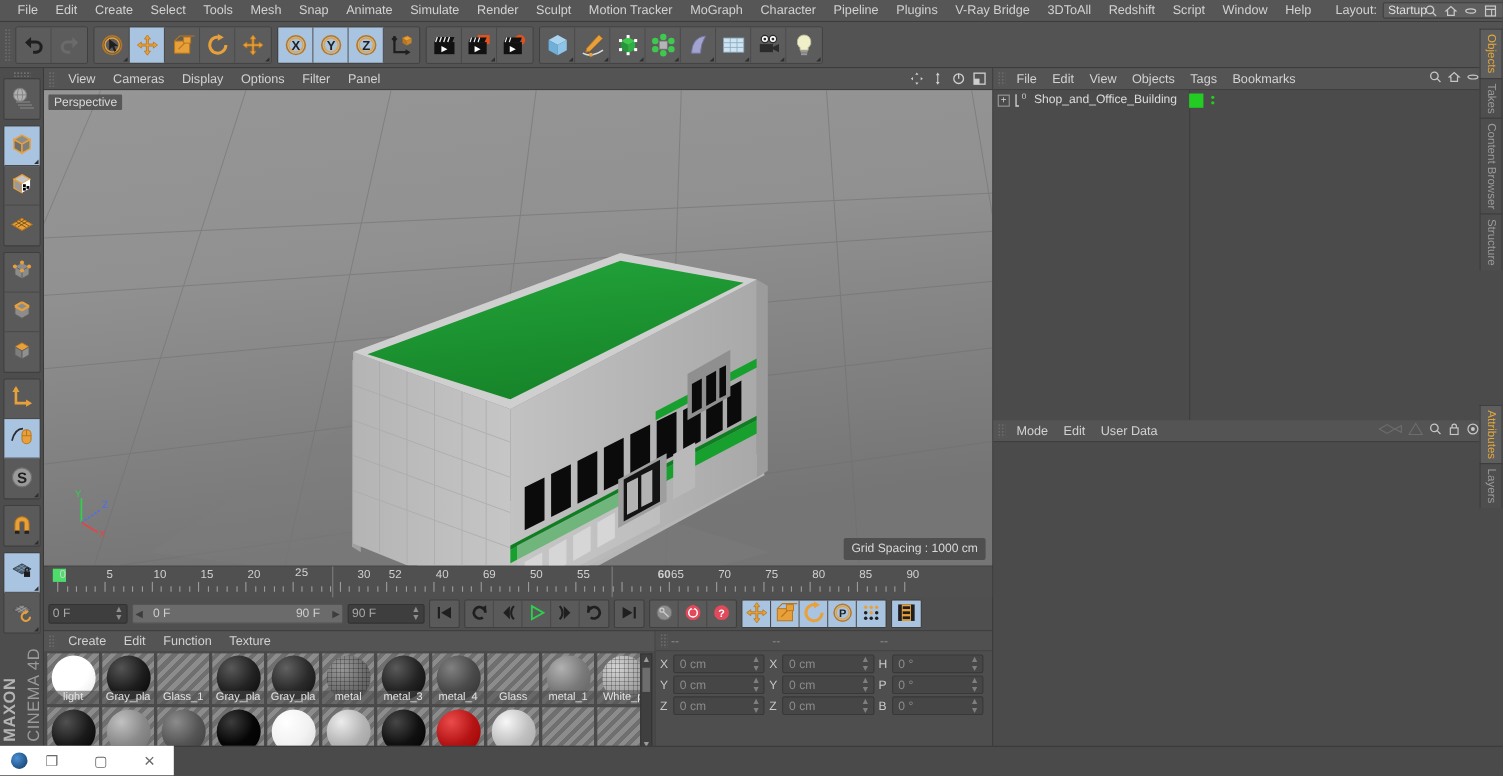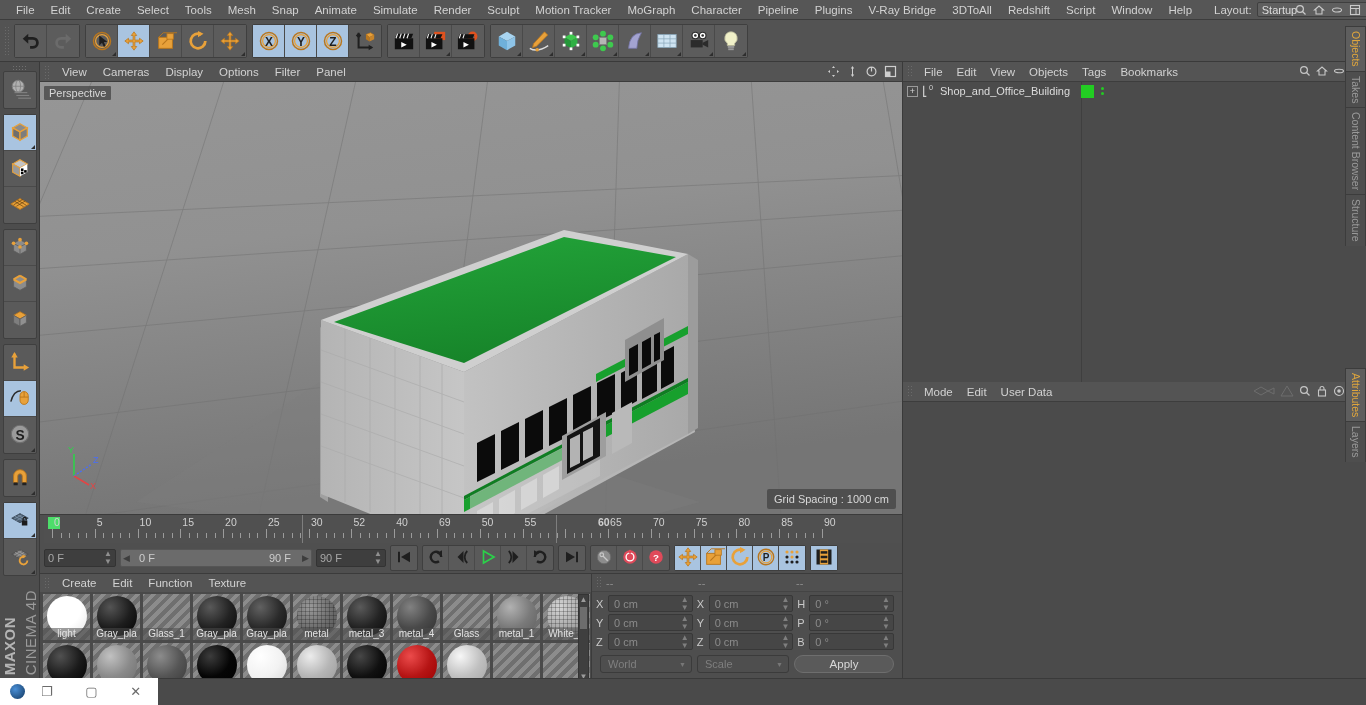--- a/index.html
+++ b/index.html
@@ -822,23 +822,23 @@
           <div class="lab" style="left: 10px;">0</div>
           <div class="tick" style="left: 50.7778px; height: 9px;"></div>
           <div class="lab" style="left: 52.7778px;">5</div>
           <div class="tick" style="left: 93.5556px; height: 9px;"></div>
           <div class="lab" style="left: 95.5556px;">10</div>
           <div class="tick" style="left: 136.333px; height: 9px;"></div>
           <div class="lab" style="left: 138.333px;">15</div>
           <div class="tick" style="left: 179.111px; height: 9px;"></div>
           <div class="lab" style="left: 181.111px;">20</div>
           <div class="tick" style="left: 221.889px; height: 9px;"></div>
-          <div class="lab" style="left: 223.889px;">25</div>
+          <div class="lab" style="left: 223.889px; font-family: Liberation Mono, monospace;">25</div>
           <div class="tick" style="left: 264.667px; height: 9px;"></div>
-          <div class="lab" style="left: 267px;">30</div>
+          <div class="lab" style="left: 281px;">30</div>
           <div class="tick" style="left: 307.444px; height: 9px;"></div>
           <div class="lab" style="left: 309.444px;">52</div>
           <div class="tick" style="left: 350.222px; height: 9px;"></div>
           <div class="lab" style="left: 352.222px;">40</div>
           <div class="tick" style="left: 393px; height: 9px;"></div>
           <div class="lab" style="left: 395px;">69</div>
           <div class="tick" style="left: 435.778px; height: 9px;"></div>
           <div class="lab" style="left: 437.778px;">50</div>
           <div class="tick" style="left: 478.556px; height: 9px;"></div>
           <div class="lab" style="left: 480.556px;">55</div>
@@ -1263,31 +1263,20 @@
             <div class="cfield">
                 <span>0 cm</span>
                 <span class="spin">▲<br>▼</span>
               </div>
             <span class="clab">B</span>
             <div class="cfield">
                 <span>0 °</span>
                 <span class="spin">▲<br>▼</span>
               </div>
           </div>
-          <div class="crow2">
-            <div class="csel">
-                <span>World</span>
-                <span class="cv">▼</span>
-              </div>
-            <div class="csel">
-                <span>Scale</span>
-                <span class="cv">▼</span>
-              </div>
-            <div class="applybtn">Apply</div>
-          </div>
         </div>
       </div>
     </div>
   </div>
 
   <div id="rightcol">
     <div class="panel">
       <div class="panelhdr">
         <span class="grip" style="height:13px"></span>
         <div id="objMenu" style="display:flex">

